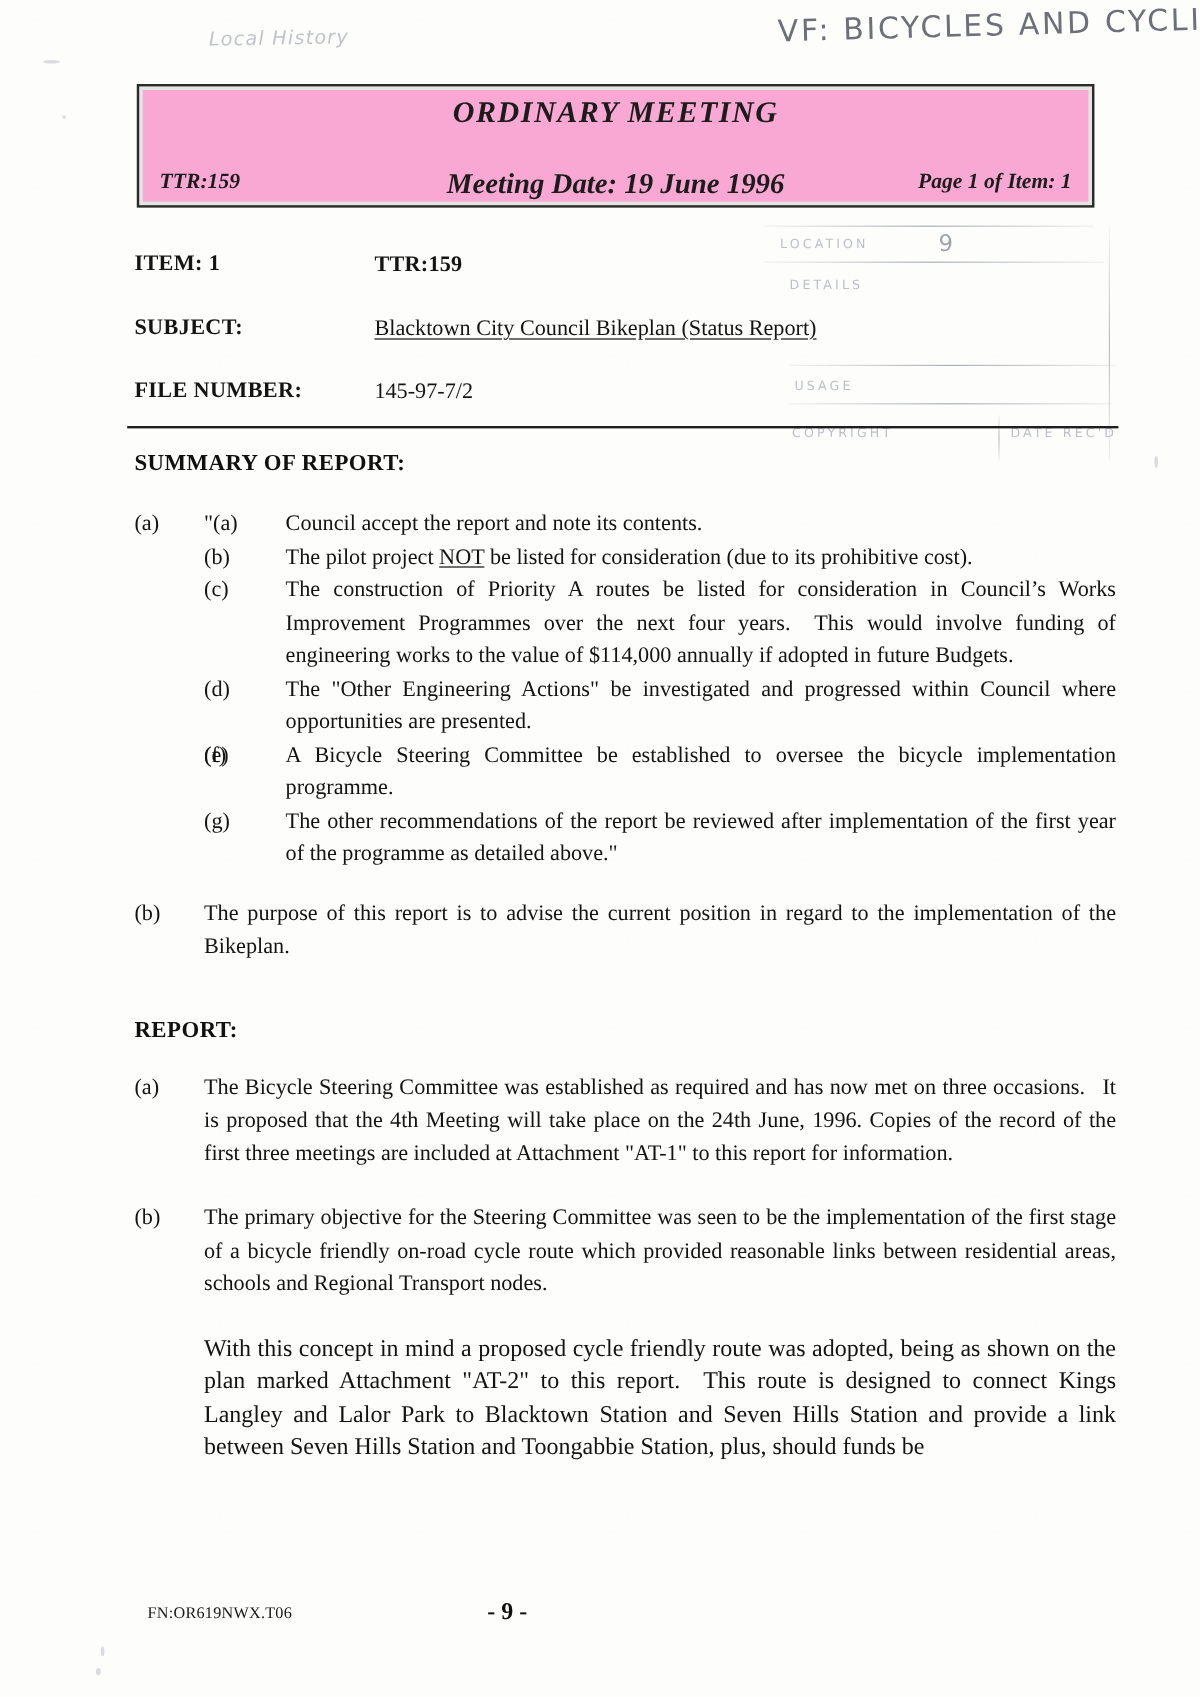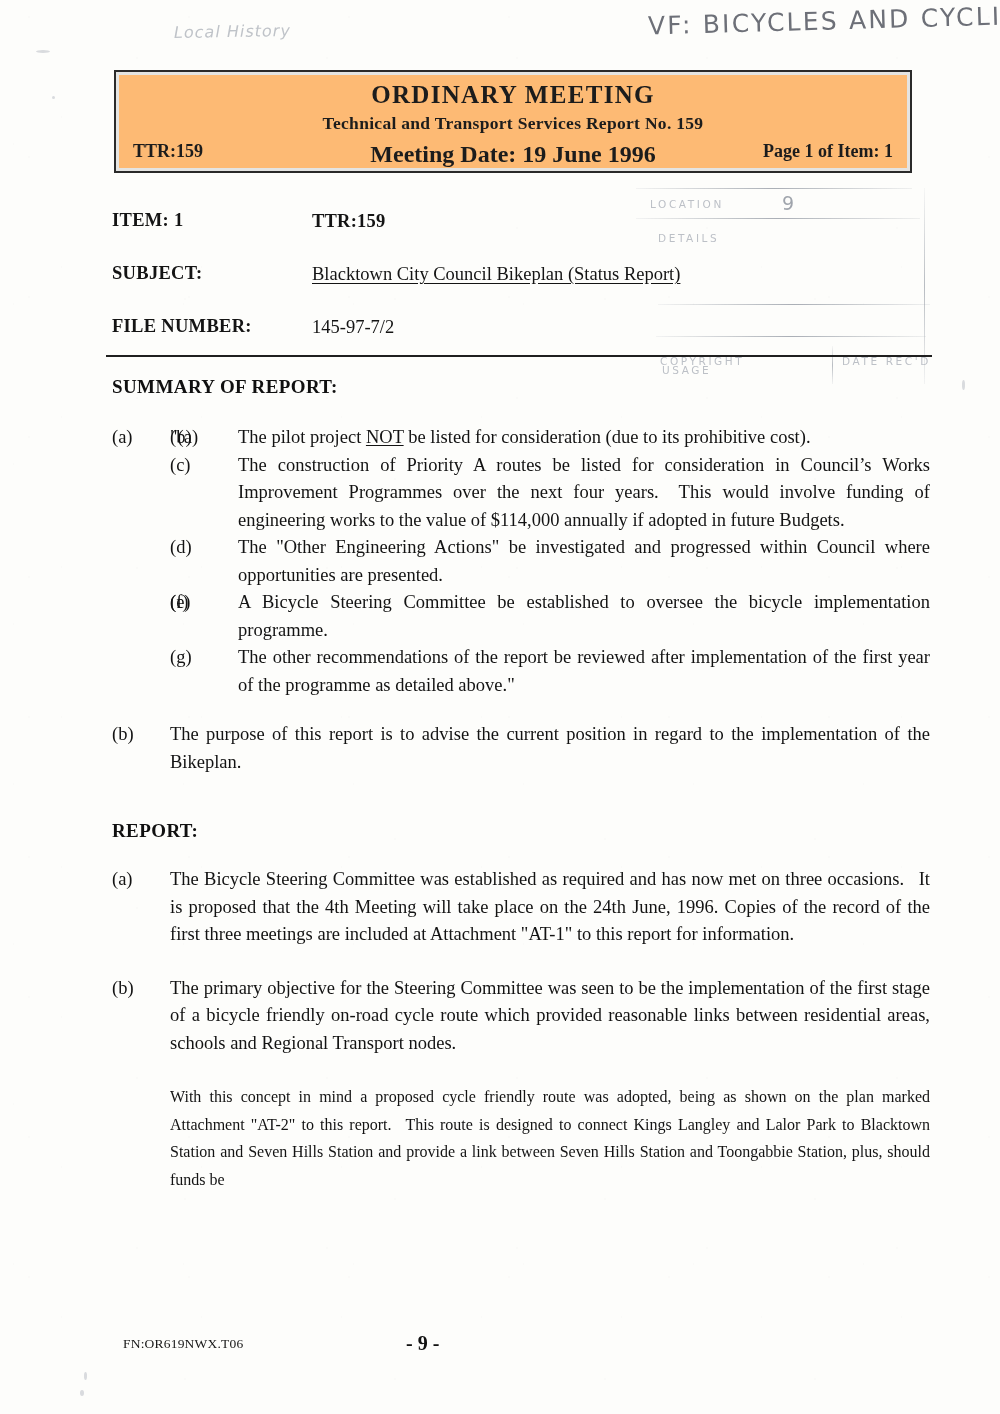--- a/index.html
+++ b/index.html
@@ -105,21 +105,22 @@
     top: 70px;
     width: 798px;
     height: 103px;
     border: 2px solid #2a2a2a;
     background: #e4e4e2;
     box-sizing: border-box;
   }
   .header-box .hb-inner {
     position: absolute;
     inset: 3px;
-    background: #fdba74;
+    background: #f9a8d4;
+    font-style: italic;
   }
   .hb-title {
     position: absolute;
     top: 6px;
     left: 0;
     right: 0;
     text-align: center;
     font-size: 25px;
     font-weight: bold;
     letter-spacing: 1.3px;
@@ -240,21 +241,21 @@
   .para .marker {
     position: absolute;
     left: 0;
     top: 0;
     text-align: left;
     color: #131313;
   }
   .para-plain {
     padding-left: 58px;
     margin-bottom: 20px;
-    font-size: 16px;
+    font-size: 20px;
     line-height: 27.5px;
     text-align: justify;
     color: #131313;
   }
 
   
   .sublist {
     margin: 8px 0 22px 0;
     padding-left: 58px;
   }
@@ -317,32 +318,31 @@
   <div class="handwriting hw-topright">VF: BICYCLES AND CYCLING</div>
   <div class="handwriting hw-topleft">Local History</div>
 
   <div class="form-overlay">
     <div class="fo-line" style="top:2px; width:276px;"></div>
     <div class="fo-label" style="top:12px; left:14px;">LOCATION</div>
     <div class="fo-num" style="top:6px; left:146px;">9</div>
     <div class="fo-line" style="top:32px; width:284px;"></div>
     <div class="fo-label" style="top:46px; left:22px;">DETAILS</div>
     <div class="fo-line" style="top:118px; width:272px; left:22px;"></div>
-    <div class="fo-label" style="top:130px; left:26px;margin-top:48px;">USAGE</div>
+    <div class="fo-label" style="top:130px; left:26px;">USAGE</div>
     <div class="fo-line" style="top:150px; width:270px; left:20px;"></div>
     <div class="fo-label" style="top:169px; left:24px;">COPYRIGHT</div>
     <div class="fo-vline" style="left:196px; top:160px; height:38px;"></div>
     <div class="fo-label" style="top:169px; left:206px;">DATE REC'D</div>
     <div class="fo-vline" style="left:288px; top:2px; height:196px;"></div>
   </div>
 
   <div class="header-box">
     <div class="hb-inner">
       <div class="hb-title">ORDINARY MEETING</div>
-      <div class="hb-subtitle">Technical and Transport Services Report No. 159</div>
       <div class="hb-row">
         <div class="hb-left">TTR:159</div>
         <div class="hb-center">Meeting Date: 19 June 1996</div>
         <div class="hb-right">Page 1 of Item: 1</div>
       </div>
     </div>
   </div>
 
   <div class="meta">
     <div class="meta-row">
@@ -365,20 +365,21 @@
 
     <div class="section-heading">SUMMARY OF REPORT:</div>
 
     <div class="para">
       <span class="marker">(a)</span>
     </div>
 
     <div class="sublist">
       <div class="sub-item">
         <span class="marker">"(a)</span>
+        <span>Council accept the report and note its contents.</span>
       </div>
       <div class="sub-item">
         <span class="marker">(b)</span>
         <span>The pilot project </span><u class="u">NOT</u><span> be listed for consideration (due to its prohibitive cost).</span>
       </div>
       <div class="sub-item">
         <span class="marker">(c)</span>
         <span>The construction of Priority A routes be listed for consideration in Council’s Works Improvement Programmes over the next four years.  This would involve funding of engineering works to the value of $114,000 annually if adopted in future Budgets.</span>
       </div>
       <div class="sub-item">

